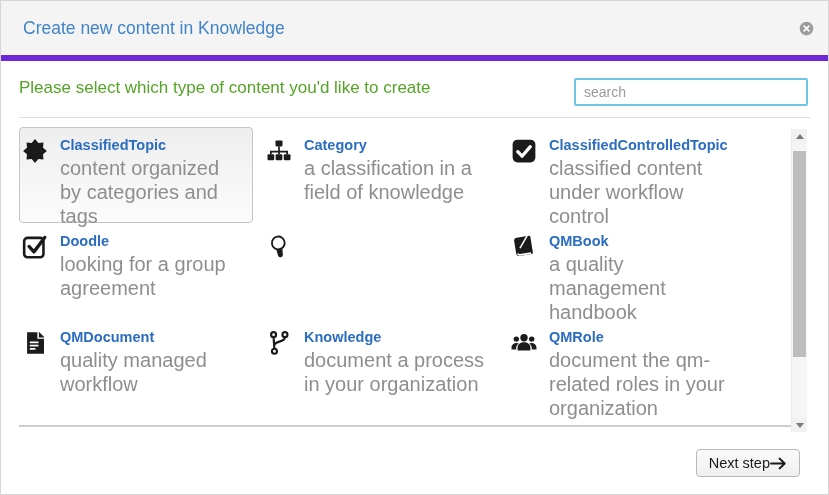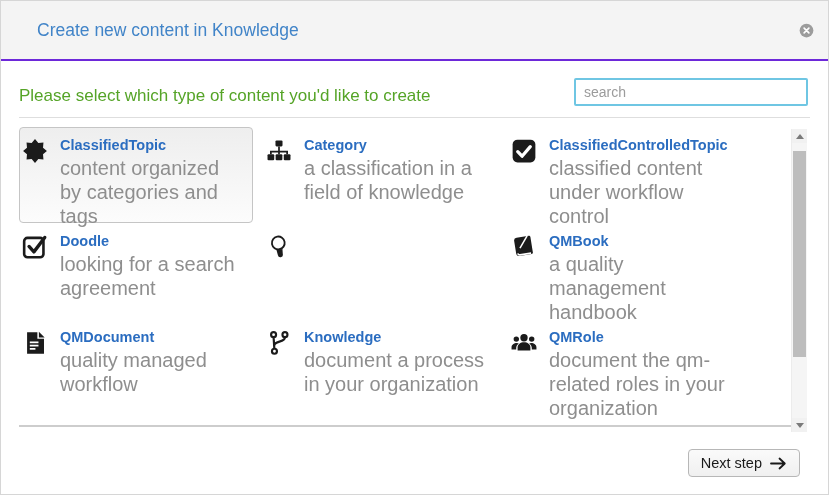--- a/index.html
+++ b/index.html
@@ -2,31 +2,31 @@
 <html style="--title-blue: #4184c8; --item-title-blue: #2b6dc0; --prompt-green: #55a427; --search-border: #6fc6e3; --icon-black: #1b1b1b; --description-gray: #8e8e8e;"><head>
 <meta charset="utf-8">
 <style>
   html,body { margin:0; padding:0; background:#fff; font-family:"Liberation Sans",sans-serif; }
   .dialog {
     position:relative; width:829px; height:495px; box-sizing:border-box;
     background:#fff; border:1px solid #d6d6d6; overflow:hidden;
   }
   
   .header {
-    height:60px; background:#f4f4f4; border-bottom:2px solid #6d28d9;
+    height:60px; background:#f4f4f4; border-bottom:6px solid #6d28d9;
     display:flex; align-items:center; justify-content:space-between;
-    padding:0 14px 0 36px; box-sizing:border-box;
+    padding:0 14px 0 22px; box-sizing:border-box;
   }
   .header-title { color:var(--title-blue); font-size:17.5px; }
   .close-btn { width:15px; height:15px; cursor:pointer; flex:none; }
   .close-btn svg { display:block; width:100%; height:100%; }
   
   .subbar-wrap { margin:0 18px; border-bottom:1px solid #dedede; }
   .subbar {
-    display:flex; align-items:flex-end; justify-content:space-between;
+    display:flex; align-items:flex-start; justify-content:space-between;
     padding:17px 2px 11px 0;
   }
   .prompt { color:var(--prompt-green); font-size:17px; }
   .search-input {
     width:206px; height:21px; border:2px solid var(--search-border); border-radius:2px;
     padding:1px 16px 2px 8px; font-size:14px; color:#555; outline:none;
     font-family:"Liberation Sans",sans-serif;
   }
   .search-input::placeholder { color:#9b9b9b; opacity:1; }
   
@@ -52,21 +52,21 @@
   .sb-btn { position:absolute; left:0; right:0; height:14px; background:#f1f1f1;
     display:flex; align-items:center; justify-content:center; cursor:pointer; }
   .sb-up { top:0; } .sb-down { bottom:0; }
   .tri-up { width:0; height:0; border-left:4px solid transparent; border-right:4px solid transparent; border-bottom:5px solid #7a7a7a; }
   .tri-down { width:0; height:0; border-left:4px solid transparent; border-right:4px solid transparent; border-top:5px solid #7a7a7a; }
   .sb-thumb { position:absolute; top:22px; left:1px; width:13px; height:206px; background:#bdbdbd; cursor:grab; }
   
   .next-btn {
     position:absolute; right:28px; bottom:17px; height:28px; padding:0 12px;
     background:linear-gradient(#fafafa,#f0f0f0); border:1px solid #b7b7b7; border-radius:4px;
-    font-size:14.5px; color:#1a1a1a; display:flex; align-items:center; gap:8px;
+    font-size:14.5px; color:#1a1a1a; display:flex; align-items:center; 
     cursor:pointer; font-family:"Liberation Sans",sans-serif;
   }
   .next-arrow svg { display:block; }
 </style>
 </head>
 <body>
 
 <div class="dialog">
 
   <div class="header">
@@ -133,21 +133,21 @@
 
     <div class="tile">
       <span class="tile-icon">
             <svg viewBox="0 0 24 24">
               <rect x="2" y="3.6" width="17.8" height="17.8" rx="3" fill="none" stroke="currentColor" stroke-width="2.4"></rect>
               <path d="M6.5 11.5 L11 16.5 L21 3.2" fill="none" stroke="currentColor" stroke-width="3.1" stroke-linecap="round" stroke-linejoin="round"></path>
             </svg>
           </span>
       <div class="tile-text">
         <div class="tile-title">Doodle</div>
-        <div class="tile-desc">looking for a search agreement</div>
+        <div class="tile-desc">looking for a group agreement</div>
       </div>
     </div>
 
     <div class="tile">
       <span class="tile-icon">
             <svg viewBox="0 0 24 24">
               <g transform="rotate(-10 12 12)">
                 <circle cx="12" cy="8.2" r="5.9" fill="none" stroke="currentColor" stroke-width="1.7"></circle>
                 <path fill="currentColor" d="M9.2 14.4 h5.6 l-0.5 4.9 a2.3 2.3 0 0 1 -4.6 0 Z"></path>
               </g>

